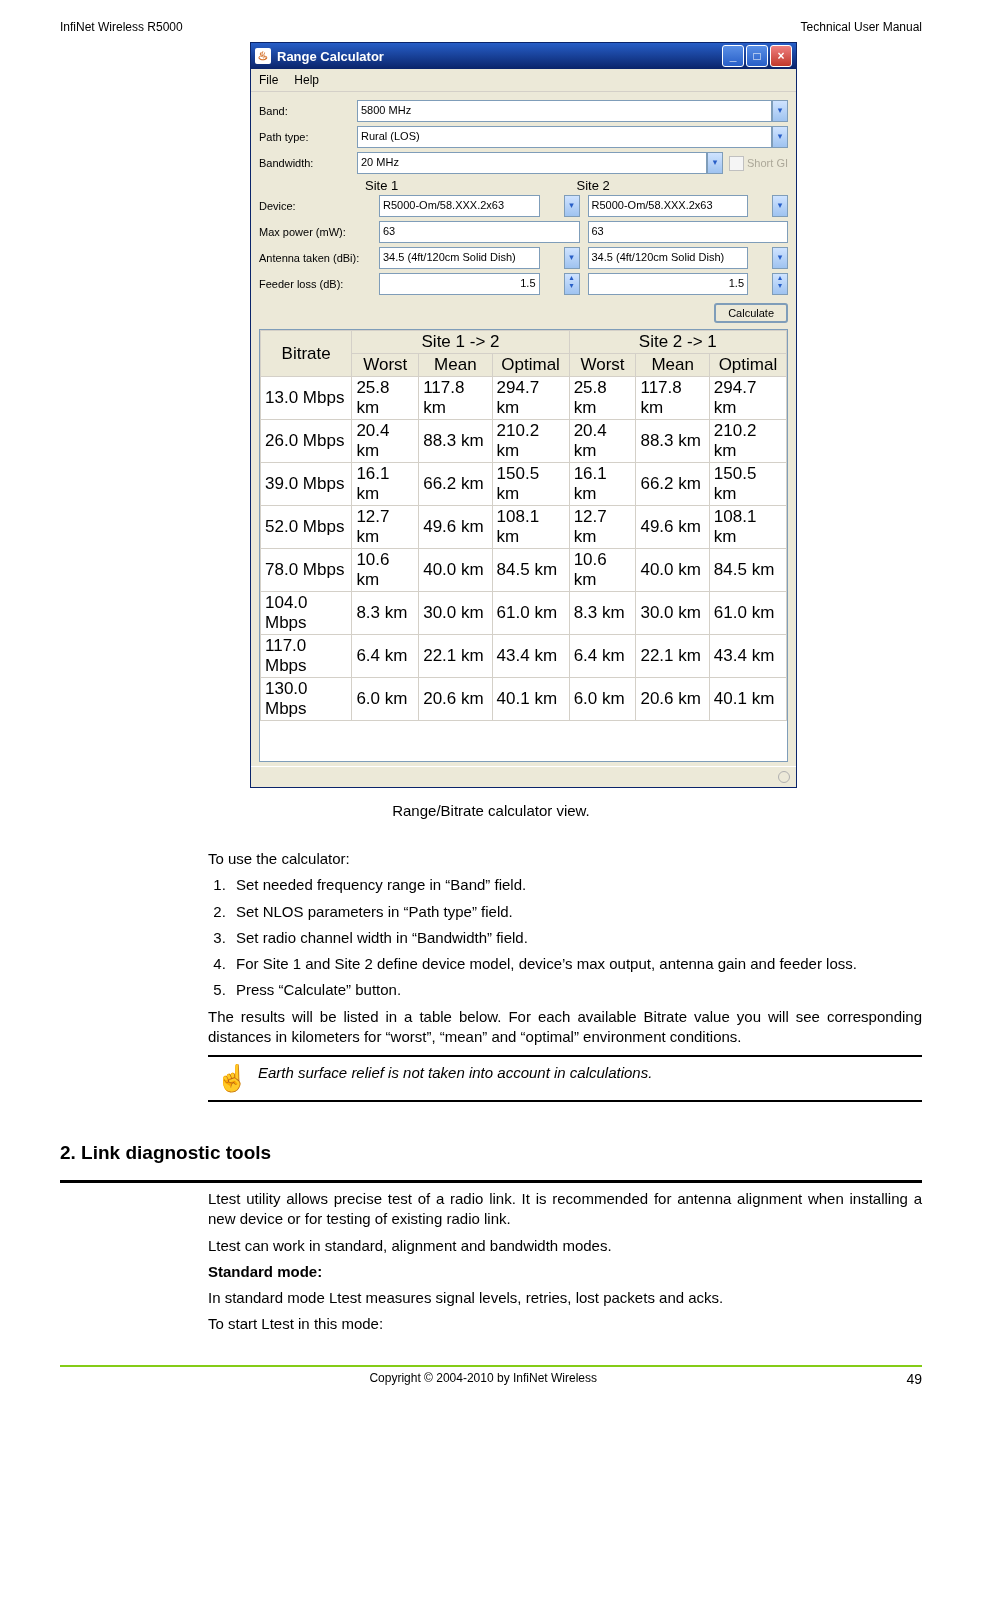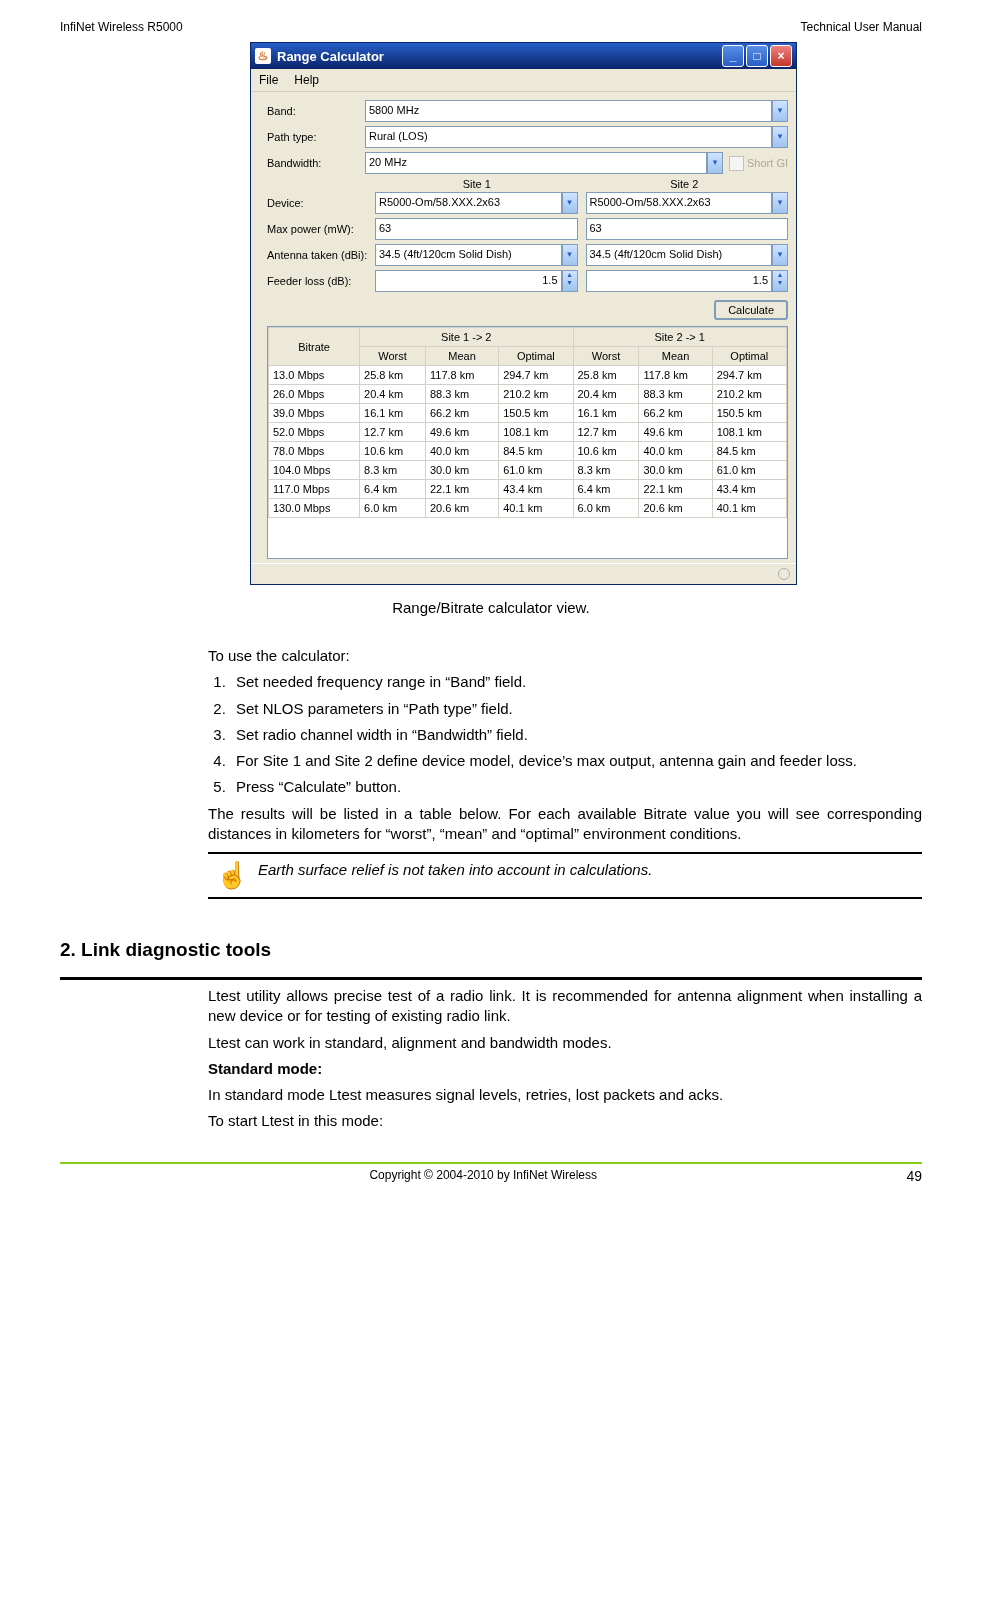--- a/index.html
+++ b/index.html
@@ -74,21 +74,21 @@
     display: flex;
     align-items: center;
     padding-left: 8px;
     font-size: 12px;
     font-family: Tahoma, sans-serif;
     border-bottom: 1px solid #d4d0c8;
   }
   .menubar span { margin-right: 16px; }
   .form-area {
     background: #ece9d8;
-    padding: 8px 8px 4px 16px;
+    padding: 8px 8px 4px 8px;
     font-family: Tahoma, sans-serif;
     font-size: 11px;
   }
   .form-row {
     display: flex;
     align-items: center;
     margin-bottom: 4px;
     height: 22px;
   }
   .form-label { width: 98px; }
@@ -108,24 +108,24 @@
     border-left: 1px solid #7f9db9;
     text-align: center;
     font-size: 9px;
     color: #275ec7;
   }
   .field-wrap { display:flex; flex:1; }
   .short-gi { margin-left:6px; color:#aca899; display:flex; align-items:center; }
   .short-gi .cb { width:13px;height:13px;border:1px solid #c0c0c0;background:#f5f5f5;margin-right:3px; }
   .site-header-row { display:flex; margin-bottom:2px; }
   .site-header-row .spacer { width:106px; }
-  .site-header-row .sh { flex:1; text-align:center; font-size:11px; }
+  .site-header-row .sh { flex:1; font-size:13px; }
   .two-col-row { display:flex; align-items:center; margin-bottom:4px; height:22px; }
-  .two-col-label { width:108px; font-size:11px; }
-  .col-field { display:flex; flex:1; margin-right:8px; }
+  .two-col-label { width:120px; font-size:11px; }
+  .col-field { display:flex; flex:1; margin-right:8px;gap:24px; }
   .col-field:last-child { margin-right:0; }
   .spinner {
     width:16px;
     border-left:1px solid #7f9db9;
     font-size:8px;
     line-height:8px;
     display:flex;flex-direction:column;
     background:linear-gradient(#cfe3ff,#9fc3f0);
     color:#275ec7;
     text-align:center;
@@ -136,21 +136,21 @@
     border: 2px solid #7f9db9;
     padding: 2px 12px;
     font-size: 11px;
     font-family: Tahoma, sans-serif;
     border-radius:3px;
   }
   .result-table {
     width: 100%;
     border-collapse: collapse;
     background: #fff;
-    font-size: 11px;
+    font-size: 17px;
     font-family: Tahoma, sans-serif;
   }
   .result-table th, .result-table td {
     border: 1px solid #d4d0c8;
     padding: 1px 4px;
     text-align: left;
     height: 16px;
   }
   .result-table thead th {
     background: #ece9d8;

